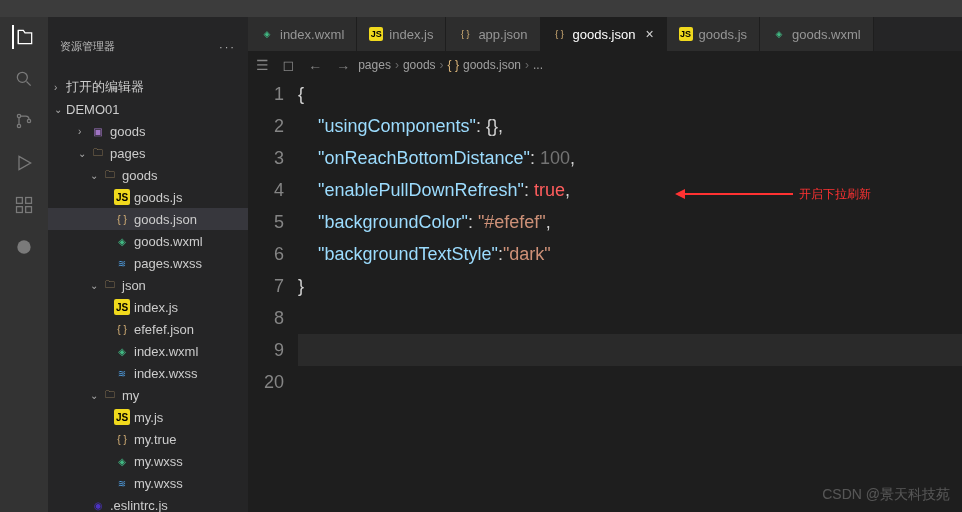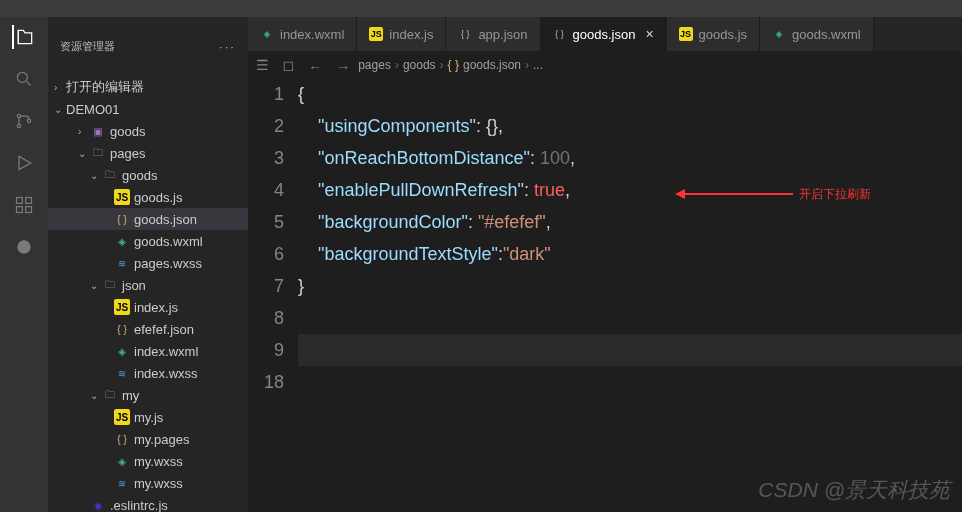--- a/index.html
+++ b/index.html
@@ -42,21 +42,21 @@
 .code-line { height:32px; white-space:pre;}
 .code-line.hl { background:#2a2a2a;}
 .tok-punc{color:#d4d4d4;}
 .tok-key{color:#9cdcfe;}
 .tok-str{color:#ce9178;}
 .tok-num{color:#737373;}
 .tok-bool{color:#ff5d5d;}
 .annotation { position:absolute; color:#ff3232; font-size:12px; display:flex; align-items:center;}
 .arrow-line { width:115px; height:2px; background:#ff3232; position:relative;}
 .arrow-line::before { content:''; position:absolute; left:-8px; top:-4px; border:5px solid transparent; border-right:10px solid #ff3232;}
-.watermark { position:absolute; right:12px; bottom:8px; color:rgba(255,255,255,0.25); font-size:21px; font-style:italic;}
+.watermark { position:absolute; right:12px; bottom:8px; color:rgba(255,255,255,0.25); font-size:14px; }
 svg{display:block;}
 </style>
 </head>
 <body>
 
 <div class="top-menu">编辑  转到  其他编辑  清理行</div>
 <div class="main">
 
   <div class="activity-bar">
     <div class="ab-icon active">
@@ -180,21 +180,21 @@
             <span>my</span>
           </div>
           <div class="tree-row indent-4">
             <span class="chev"></span>
             <span class="fi fi-js">JS</span>
             <span>my.js</span>
           </div>
           <div class="tree-row indent-4">
             <span class="chev"></span>
             <span class="fi fi-json">{ }</span>
-            <span>my.pages</span>
+            <span>my.true</span>
           </div>
           <div class="tree-row indent-4">
             <span class="chev"></span>
             <span class="fi fi-wxml">◈</span>
             <span>my.wxss</span>
           </div>
           <div class="tree-row indent-4">
             <span class="chev"></span>
             <span class="fi fi-wxss">≋</span>
             <span>my.wxss</span>
@@ -258,21 +258,21 @@
       <div class="gutter" id="gutter">
           <div>1</div>
           <div>2</div>
           <div>3</div>
           <div>4</div>
           <div>5</div>
           <div>6</div>
           <div>7</div>
           <div>8</div>
           <div>9</div>
-          <div>18</div>
+          <div>20</div>
         </div>
       <div class="code">
         <div class="code-line"><span class="tok-punc">{</span></div>
         <div class="code-line">    <span class="tok-key">"usingComponents"</span><span class="tok-punc">: </span><span class="tok-punc">{}</span><span class="tok-punc">,</span></div>
         <div class="code-line">    <span class="tok-key">"onReachBottomDistance"</span><span class="tok-punc">: </span><span class="tok-num">100</span><span class="tok-punc">,</span></div>
         <div class="code-line">    <span class="tok-key">"enablePullDownRefresh"</span><span class="tok-punc">: </span><span class="tok-bool">true</span><span class="tok-punc">,</span></div>
         <div class="code-line">    <span class="tok-key">"backgroundColor"</span><span class="tok-punc">: </span><span class="tok-str">"#efefef"</span><span class="tok-punc">,</span></div>
         <div class="code-line">    <span class="tok-key">"backgroundTextStyle"</span><span class="tok-punc">:</span><span class="tok-str">"dark"</span></div>
         <div class="code-line"><span class="tok-punc">}</span></div>
         <div class="code-line"></div>

